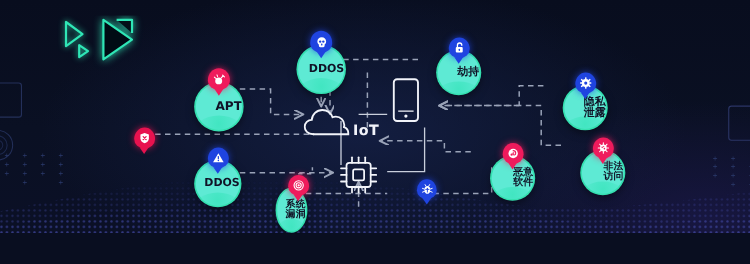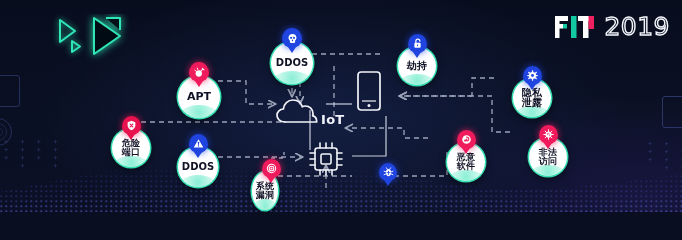--- a/index.html
+++ b/index.html
@@ -33,23 +33,23 @@
   .logo{position:absolute;right:12px;top:12px;display:flex;align-items:center;height:28px;}
   .logo-fit{position:relative;width:44px;height:24px;margin-right:5px;}
   .logo-year{font-size:25px;font-weight:400;letter-spacing:.5px;
     font-family:"DejaVu Sans",sans-serif;color:transparent;
     -webkit-text-stroke:1.4px #f2f4fb;position:relative;line-height:25px;}
 
   
   .node{position:absolute;}
   .bubble{
     position:absolute;border-radius:50%;
-    background:#ffffff;
+    background:#5eead4;
     box-shadow:0 0 0 1.5px #35e0b0, 0 3px 9px rgba(0,0,0,.55);
-    display:flex;align-items:center;justify-content:center;
+    display:flex;align-items:center;justify-content:flex-end;
     text-align:center;color:#101226;font-weight:700;
     overflow:hidden;
   }
   .bubble::after{content:"";position:absolute;left:-10%;bottom:-62%;
     width:120%;height:92%;border-radius:50%;
     background:radial-gradient(ellipse at 50% 20%, rgba(42,226,178,.55) 0%, rgba(42,226,178,0) 68%);}
   .blabel{position:relative;z-index:2;line-height:1.05;
     font-family:"DejaVu Sans","Liberation Sans",sans-serif;}
   .blabel.cn{letter-spacing:.2px;}
 
@@ -121,40 +121,20 @@
         <path d="M28,27 L28,38 L36,32.5 Z"></path>
       </g>
       <g style="filter:drop-shadow(0 0 4px rgba(47,230,182,.9));">
         <path d="M50,4 L50,40 L76,22 Z" fill="#000b14" stroke="#2fe6b6" stroke-width="2" stroke-linejoin="round"></path>
         <path d="M62,4 L76,4 L76,16 Z" fill="#031018"></path>
         <path d="M62,4 L76,4 L76,16" fill="none" stroke="#2fe6b6" stroke-width="2" stroke-linejoin="round"></path>
       </g>
     </svg>
   </div>
 
-  <div class="logo">
-    <div class="logo-fit">
-      <svg width="48" height="26" viewBox="0 0 48 26">
-
-        <rect x="0" y="2" width="13" height="5" fill="#ffffff"></rect>
-        <rect x="0" y="10" width="8" height="4.5" fill="#ffffff"></rect>
-        <rect x="0" y="2" width="4.5" height="22" fill="#ffffff"></rect>
-
-        <rect x="8" y="10" width="4" height="4.5" fill="#13c9a2"></rect>
-
-        <rect x="16" y="2" width="5.5" height="22" fill="#13c9a2"></rect>
-
-        <rect x="23" y="2" width="16" height="5" fill="#ef2060"></rect>
-        <rect x="23" y="2" width="8" height="5" fill="#ffffff"></rect>
-        <rect x="28" y="2" width="5.5" height="22" fill="#ffffff"></rect>
-        <rect x="33.5" y="7" width="5.5" height="8" fill="#ef2060"></rect>
-      </svg>
-    </div>
-    <div class="logo-year">2019</div>
-  </div>
 
   <svg class="links" viewBox="0 0 682 212">
     <defs>
       <marker id="ah" markerWidth="7" markerHeight="7" refX="5.4" refY="3" orient="auto">
         <path d="M0,0 L6,3 L0,6" fill="none" stroke="#b9c0d0" stroke-width="1.3" stroke-linecap="round" stroke-linejoin="round"></path>
       </marker>
       <marker id="ahs" markerWidth="7" markerHeight="7" refX="5.4" refY="3" orient="auto">
         <path d="M0,0 L6,3 L0,6" fill="none" stroke="#9aa3b8" stroke-width="1.3" stroke-linecap="round" stroke-linejoin="round"></path>
       </marker>
     </defs>
@@ -309,26 +289,20 @@
         </div>
       </div>
       <div class="node" style="left: 112px; top: 116px; width: 38px; height: 51.3px;">
         <div class="pin" style="width: 19px; height: 19px; left: 9.5px; top: 0px; background: rgb(232, 18, 79); box-shadow: rgba(232, 18, 79, 0.8) 0px 0px 7px;">
           <svg width="11" height="11" viewBox="0 0 16 16">
             <path d="M8,1.2 L13.6,3.2 L13.6,8.1 C13.6,11.3 11.2,13.8 8,14.8 C4.8,13.8 2.4,11.3 2.4,8.1 L2.4,3.2 Z" fill="#fff"></path>
             <path d="M6.1,6.1 L9.9,9.9 M9.9,6.1 L6.1,9.9" stroke="#e8124f" stroke-width="1.7" stroke-linecap="round"></path>
           </svg>
           <div style="position: absolute; left: 50%; bottom: -5px; transform: translateX(-50%); width: 0px; height: 0px; border-left: 4px solid transparent; border-right: 4px solid transparent; border-top: 6px solid rgb(232, 18, 79);"></div>
         </div>
-        <div class="bubble" style="width: 38px; height: 38px; left: 0px; top: 13.3px;">
-          <div class="blabel cn" style="font-size: 9px;">
-            <div>危险</div>
-            <div>端口</div>
-          </div>
-        </div>
       </div>
       <div class="node" style="left: 178px; top: 134px; width: 40px; height: 53.3px;">
         <div class="pin" style="width: 19px; height: 19px; left: 10.5px; top: 0px; background: rgb(31, 68, 224); box-shadow: rgba(31, 68, 224, 0.8) 0px 0px 7px;">
           <svg width="11" height="11" viewBox="0 0 16 16">
             <path d="M8,1.8 L15,13.8 L1,13.8 Z" fill="#fff"></path>
             <rect x="7.2" y="5.6" width="1.6" height="4.4" rx=".7" fill="#1f44e0"></rect>
             <circle cx="8" cy="11.6" r="1" fill="#1f44e0"></circle>
           </svg>
           <div style="position: absolute; left: 50%; bottom: -5px; transform: translateX(-50%); width: 0px; height: 0px; border-left: 4px solid transparent; border-right: 4px solid transparent; border-top: 6px solid rgb(31, 68, 224);"></div>
         </div>

